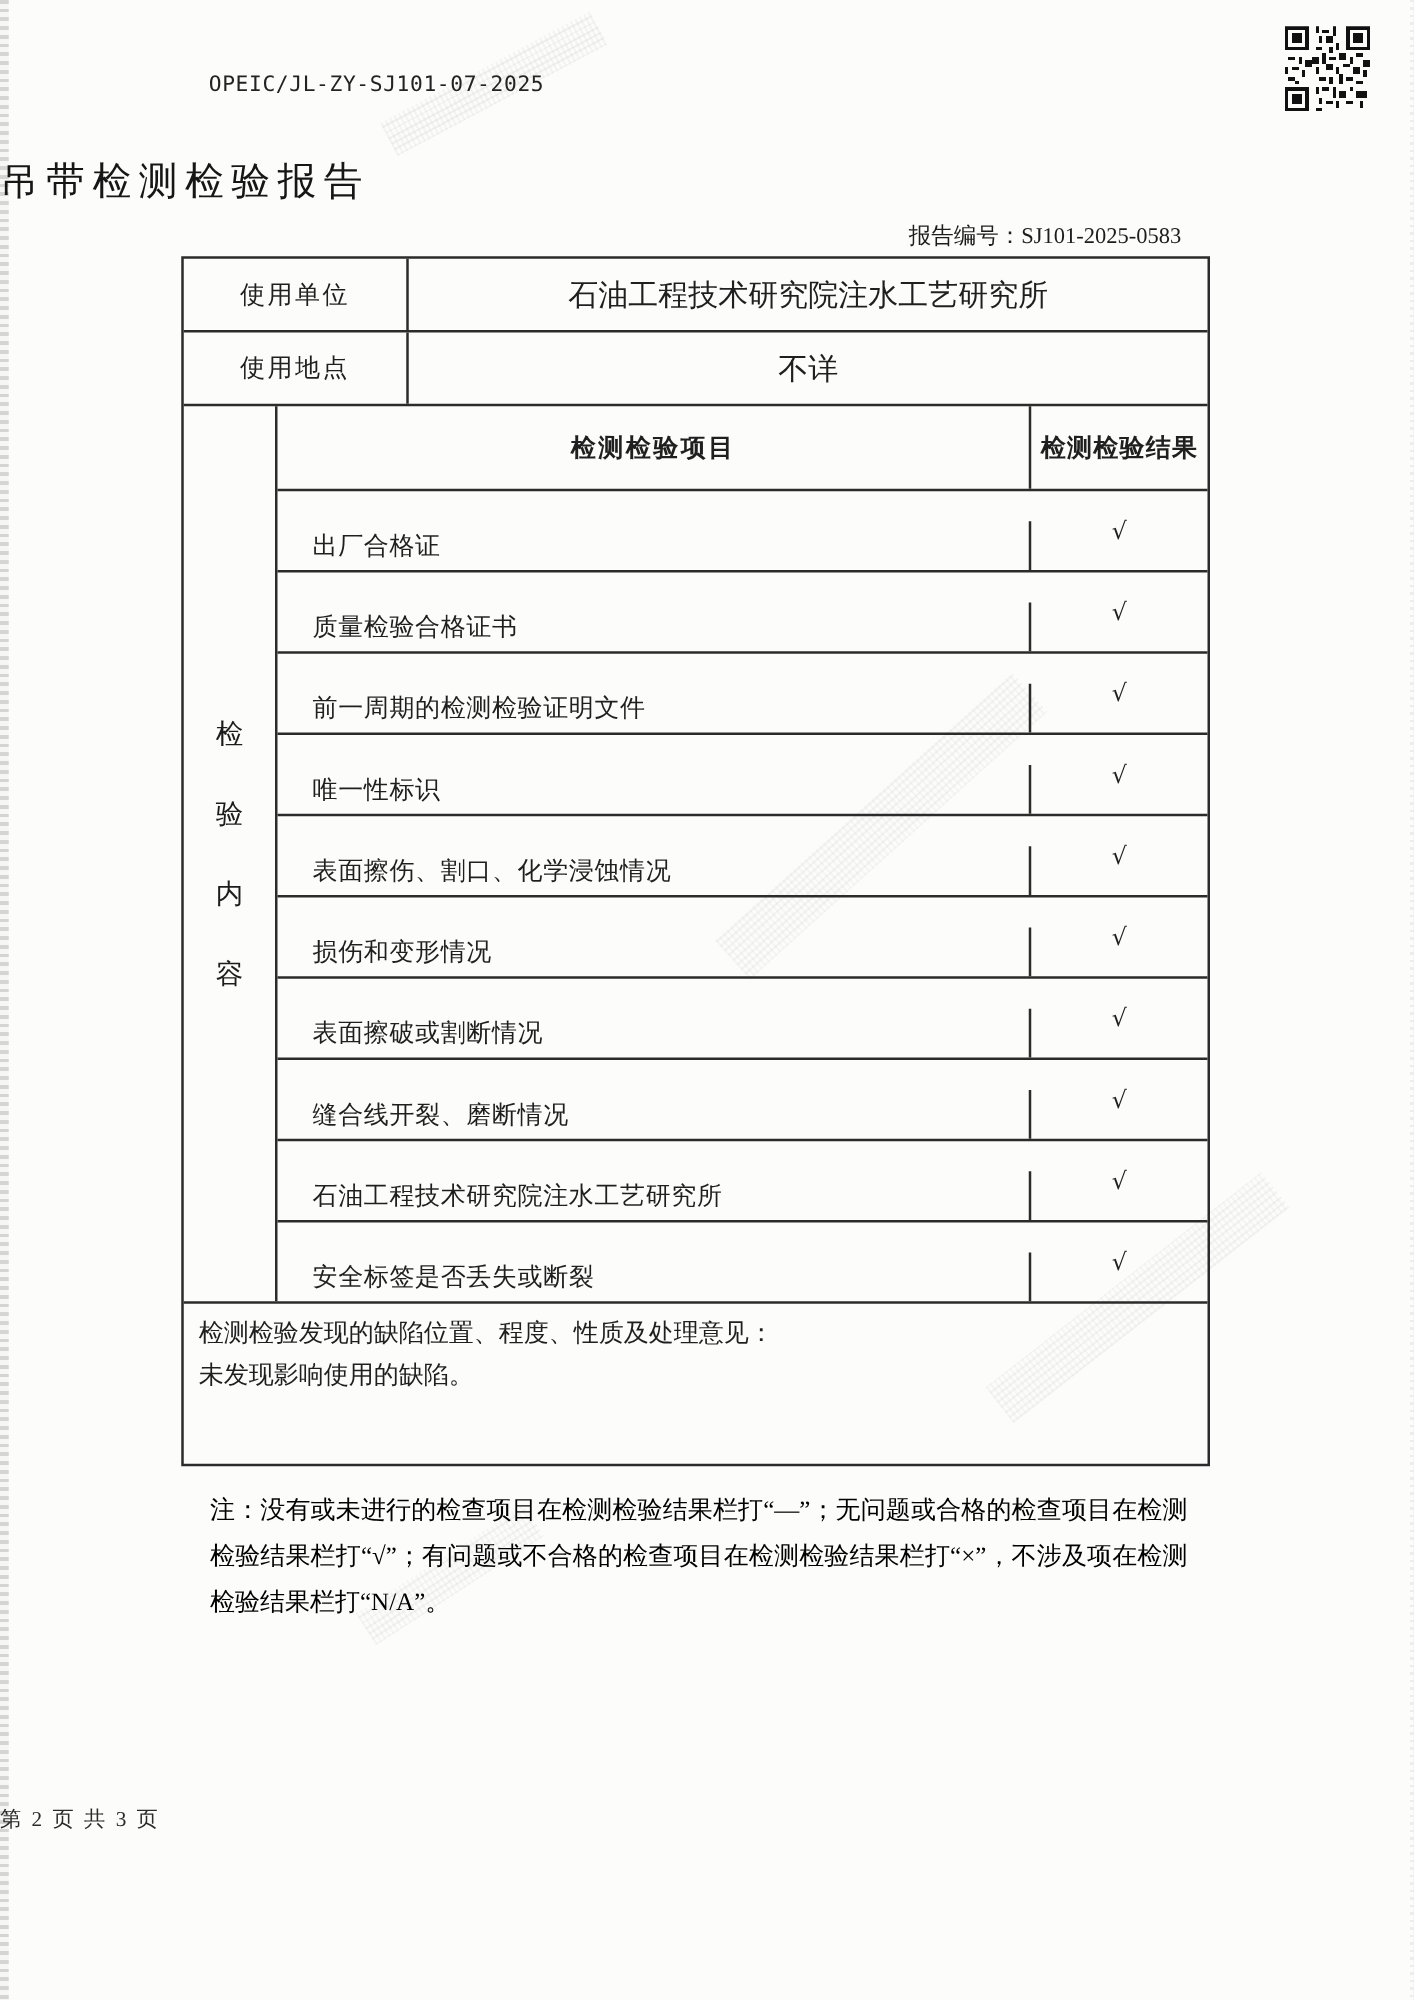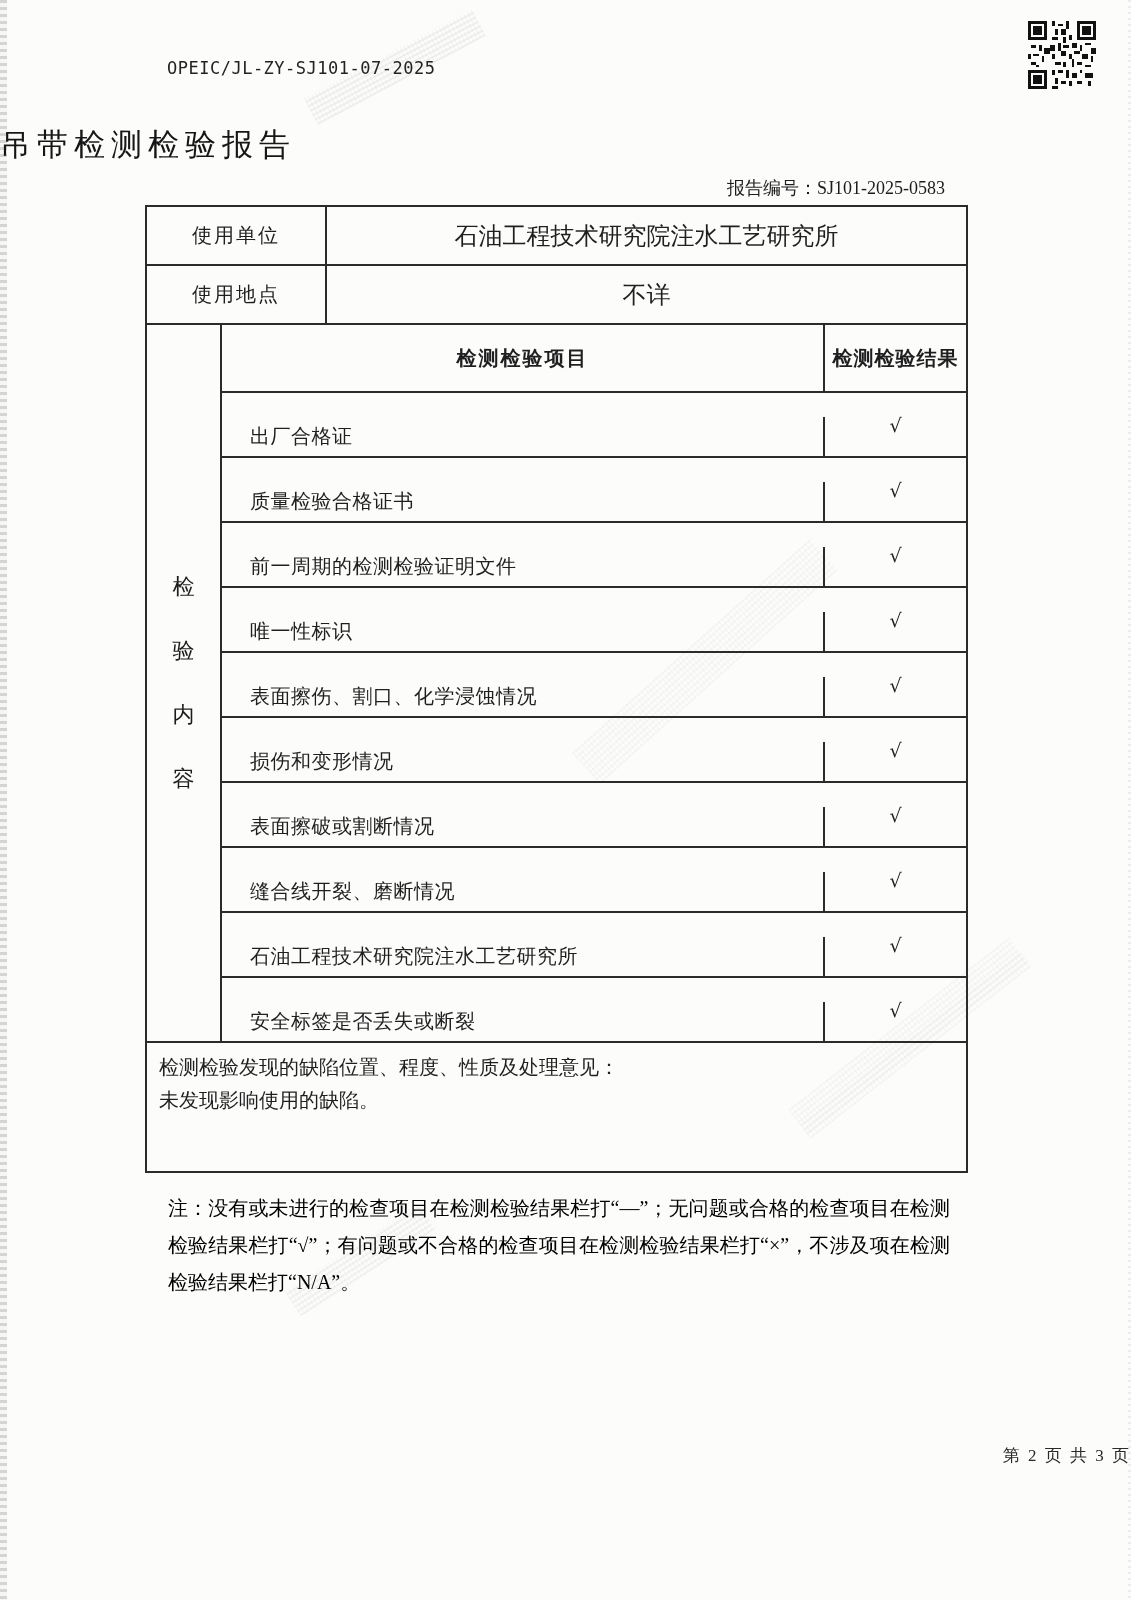--- a/index.html
+++ b/index.html
@@ -85,21 +85,21 @@
     font-size:19px; font-family:"DejaVu Sans","Liberation Sans",sans-serif;
   }
 
   .defect { height:128px; box-sizing:border-box; padding:8px 12px; font-size:20px; line-height:1.65; }
 
   .note {
     position:absolute; left:168px; top:1190px; width:782px;
     font-size:20px; line-height:1.85; text-align:justify; color:#000000;
   }
   .footer {
-    position:absolute; top:1444px; left:0; width:100%; text-align:right;
+    position:absolute; top:1444px; left:0; width:100%; text-align:left;
     font-size:17px; letter-spacing:2px; color:#2a2a2a;
   }
 </style>
 </head>
 <body>
 
 <div class="page">
 
   <div class="edge-left"></div>
   <div class="edge-right"></div>

